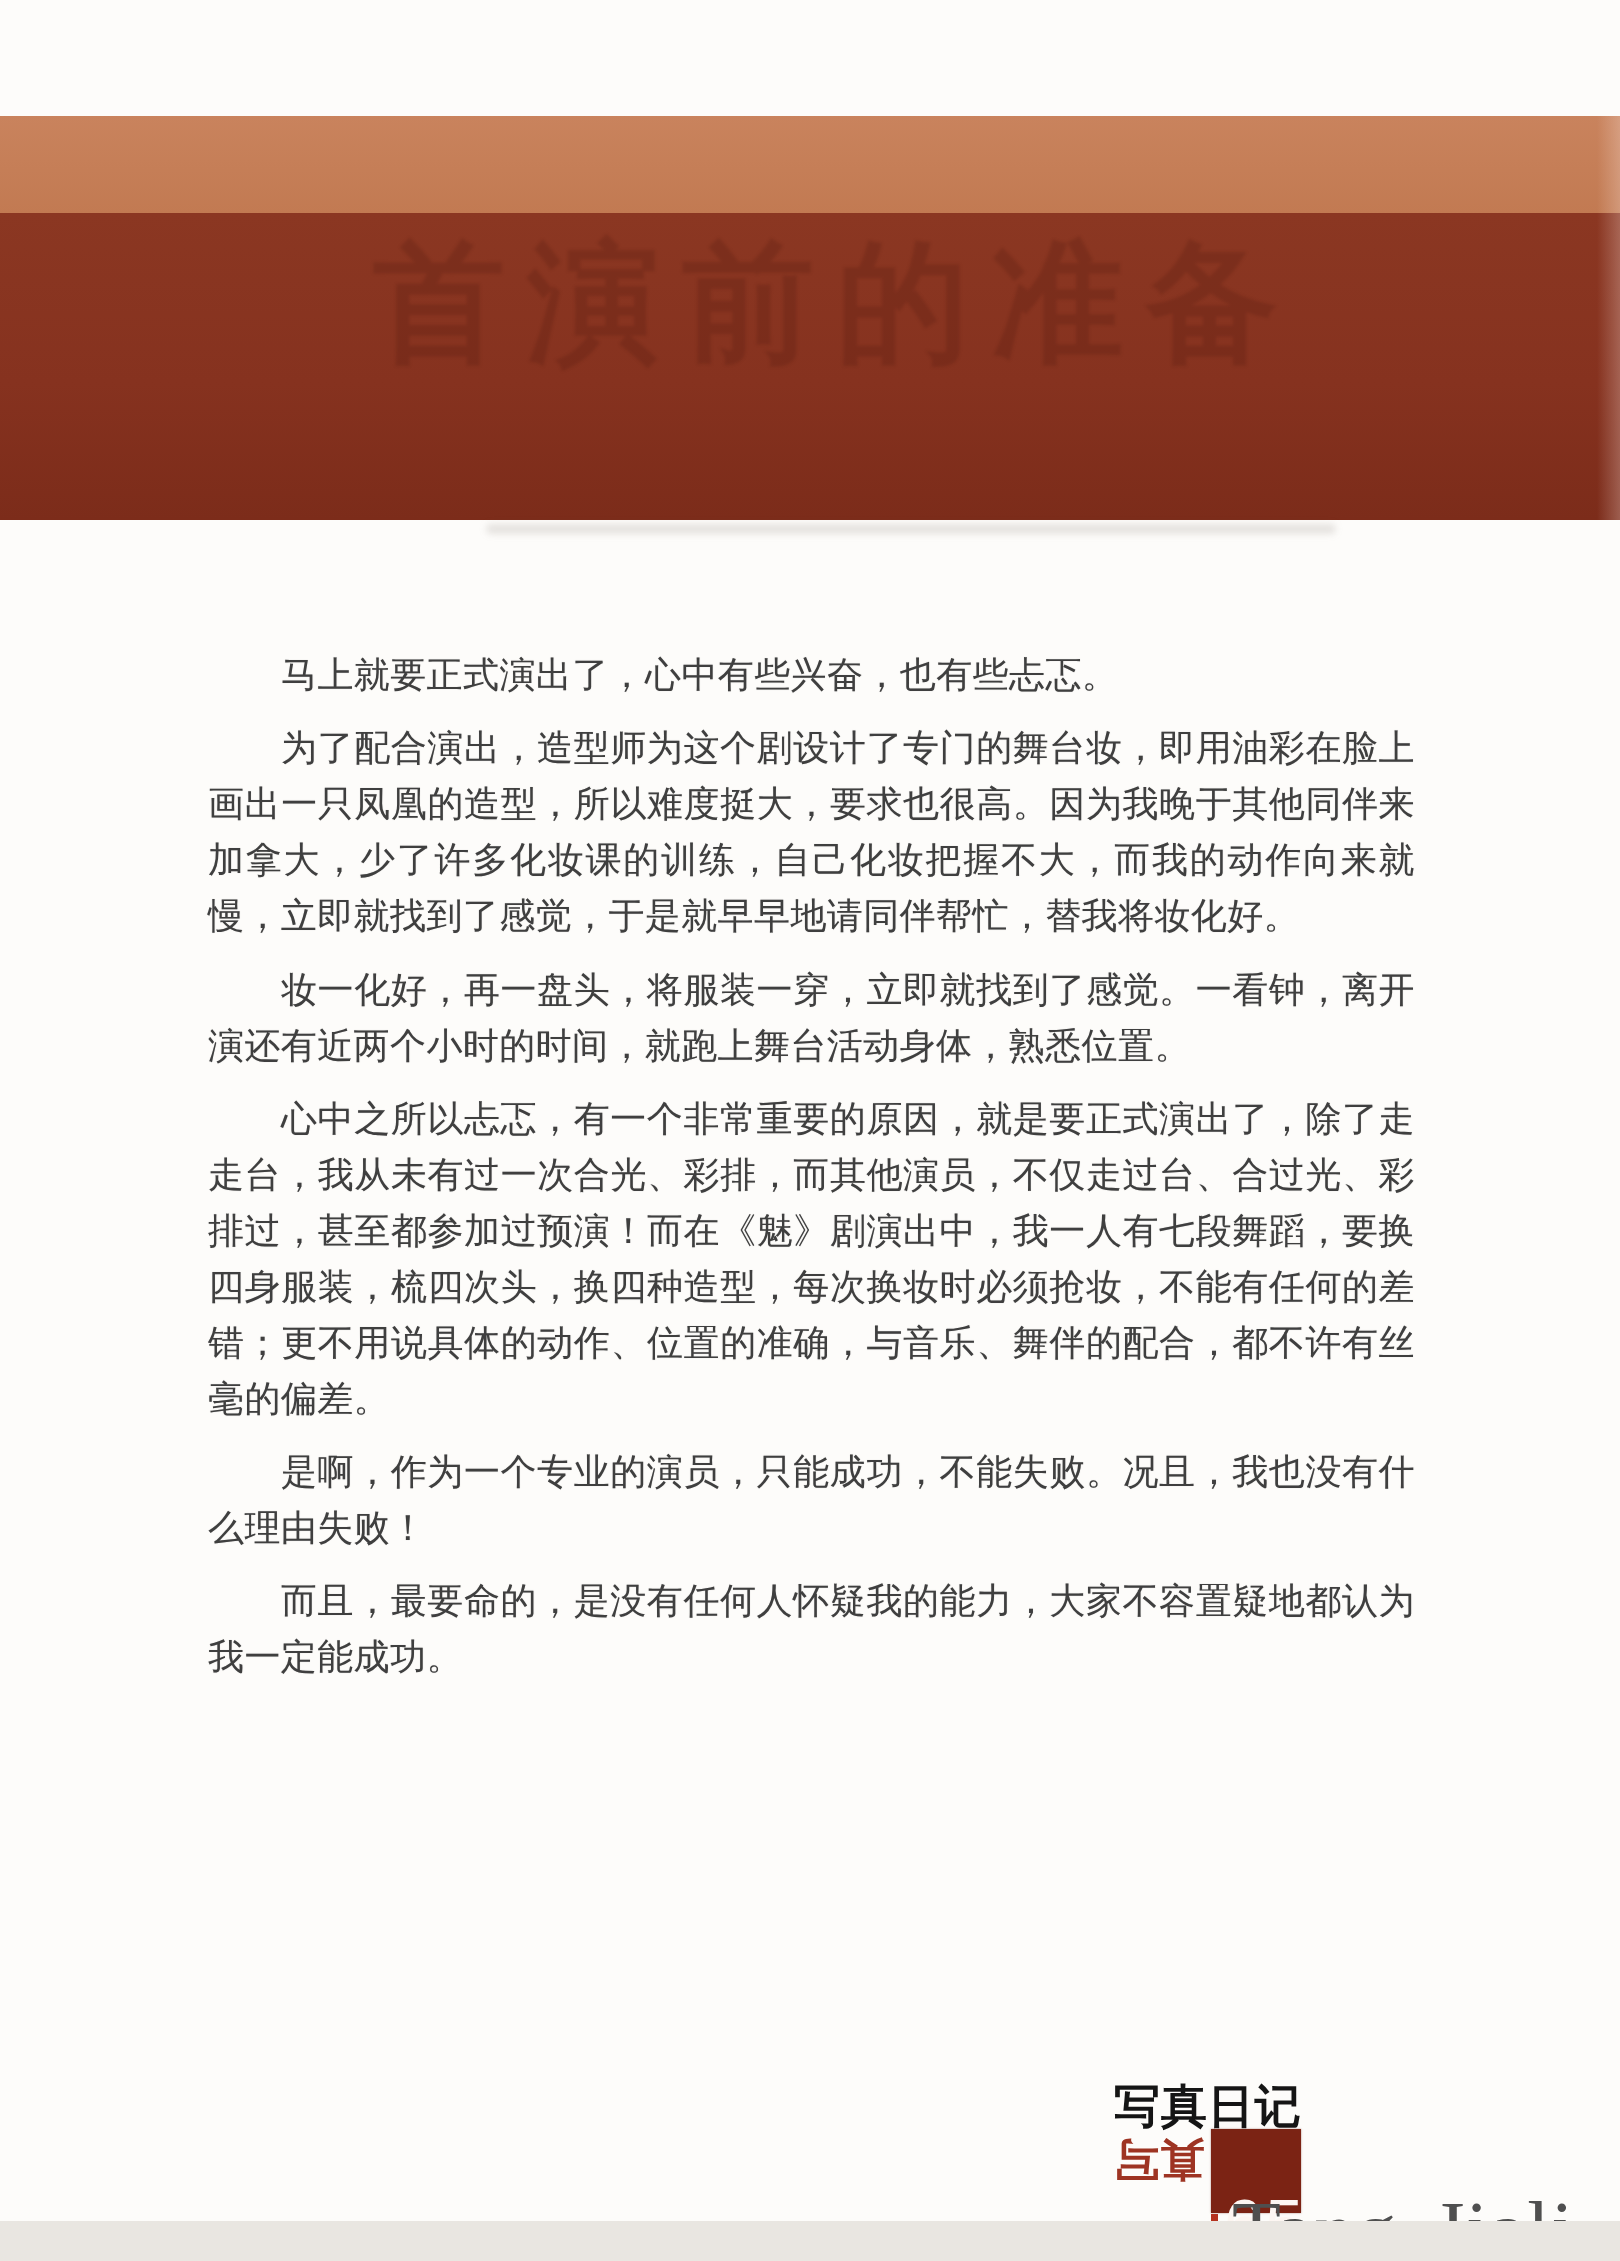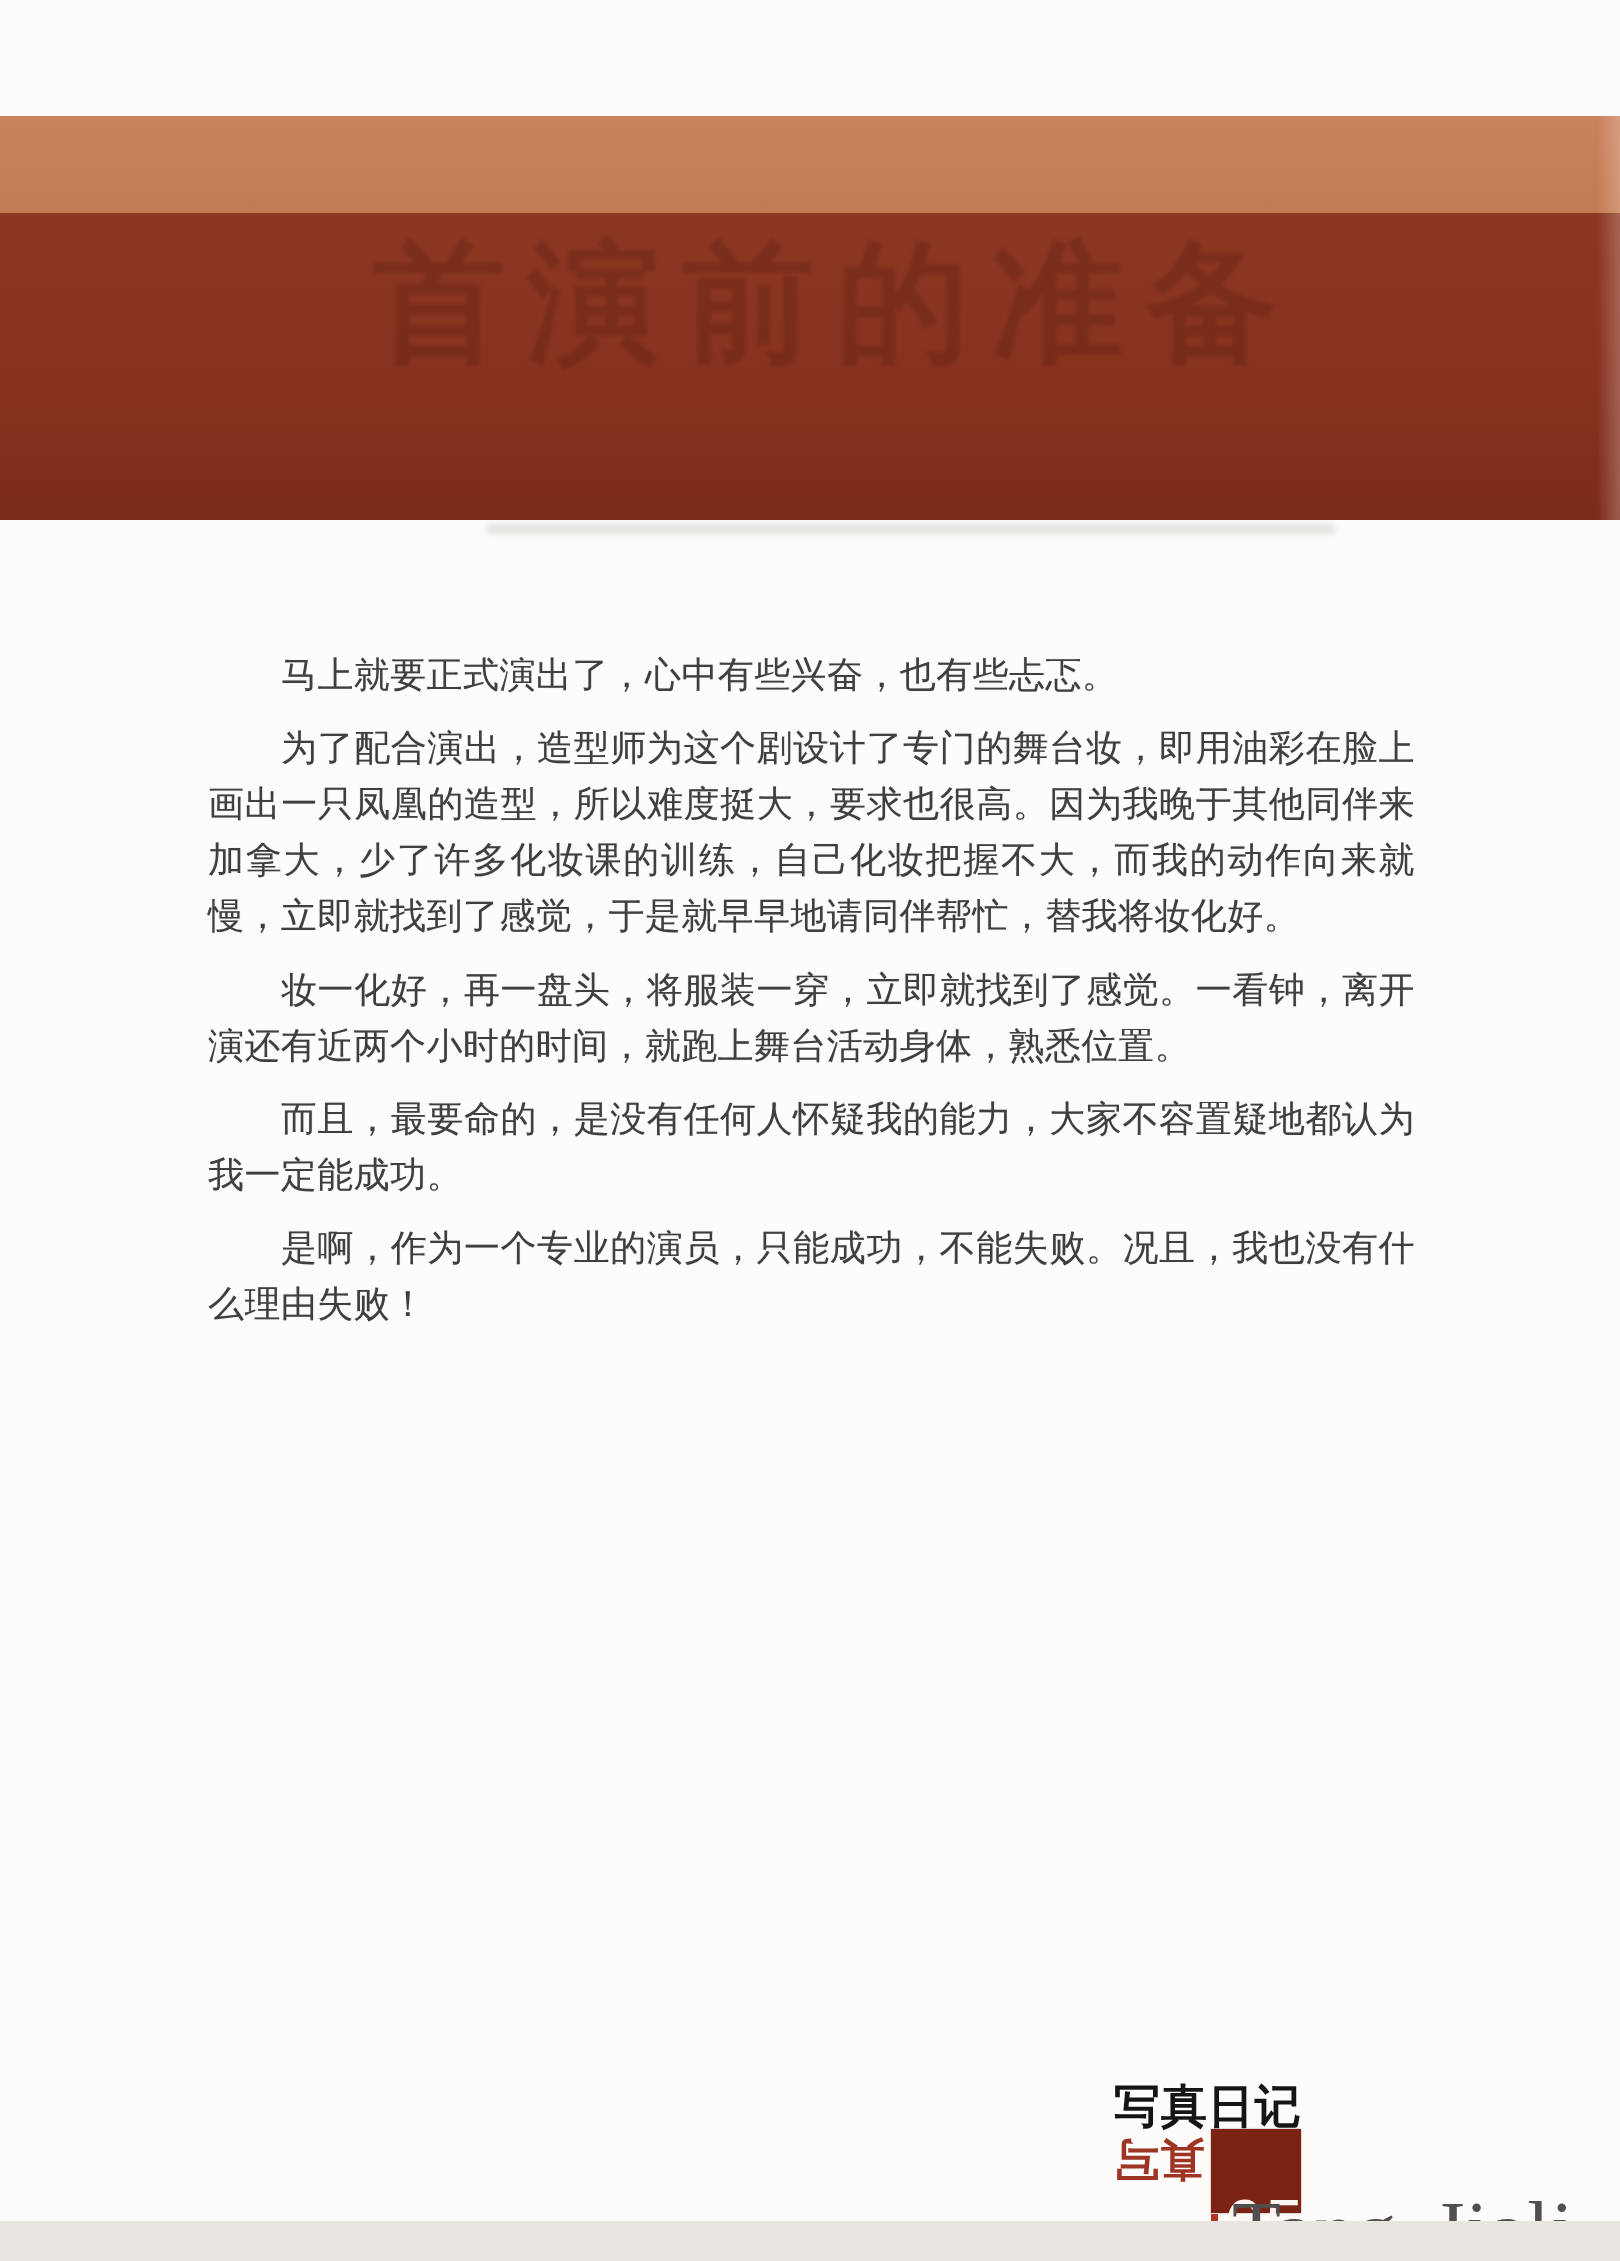--- a/index.html
+++ b/index.html
@@ -127,22 +127,23 @@
     <div class="ghost-title">首演前的准备</div>
   </div>
 
   <div class="page-edge-shade"></div>
   <div class="smudge"></div>
 
   <main class="text-block">
     <p>马上就要正式演出了，心中有些兴奋，也有些忐忑。</p>
     <p>为了配合演出，造型师为这个剧设计了专门的舞台妆，即用油彩在脸上画出一只凤凰的造型，所以难度挺大，要求也很高。因为我晚于其他同伴来加拿大，少了许多化妆课的训练，自己化妆把握不大，而我的动作向来就慢，立即就找到了感觉，于是就早早地请同伴帮忙，替我将妆化好。</p>
     <p>妆一化好，再一盘头，将服装一穿，立即就找到了感觉。一看钟，离开演还有近两个小时的时间，就跑上舞台活动身体，熟悉位置。</p>
+    <p>心中之所以忐忑，有一个非常重要的原因，就是要正式演出了，除了走走台，我从未有过一次合光、彩排，而其他演员，不仅走过台、合过光、彩排过，甚至都参加过预演！而在《魅》剧演出中，我一人有七段舞蹈，要换四身服装，梳四次头，换四种造型，每次换妆时必须抢妆，不能有任何的差错；更不用说具体的动作、位置的准确，与音乐、舞伴的配合，都不许有丝毫的偏差。</p>
+    <p>是啊，作为一个专业的演员，只能成功，不能失败。况且，我也没有什么理由失败！</p>
     <p>而且，最要命的，是没有任何人怀疑我的能力，大家不容置疑地都认为我一定能成功。</p>
-    <p>是啊，作为一个专业的演员，只能成功，不能失败。况且，我也没有什么理由失败！</p>
   </main>
 
   <div class="series-title">写真日记</div>
 
   <div class="series-mirror">真写</div>
 
   <div class="page-badge">
     <span class="num">65</span>
   </div>
 

